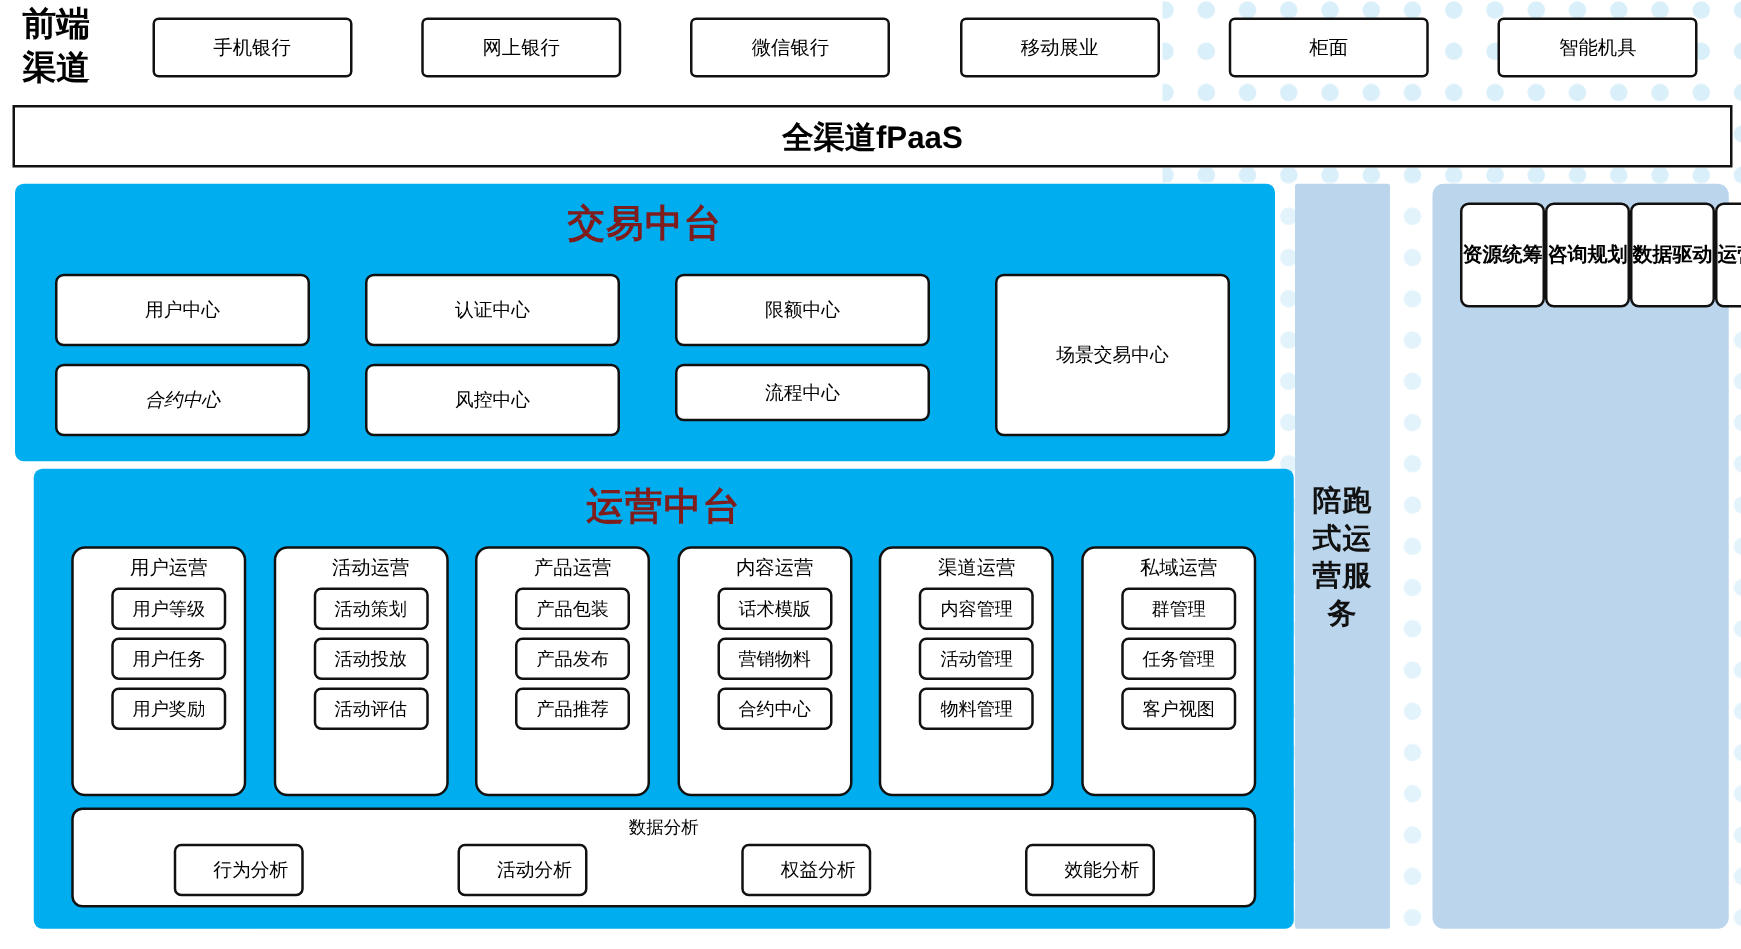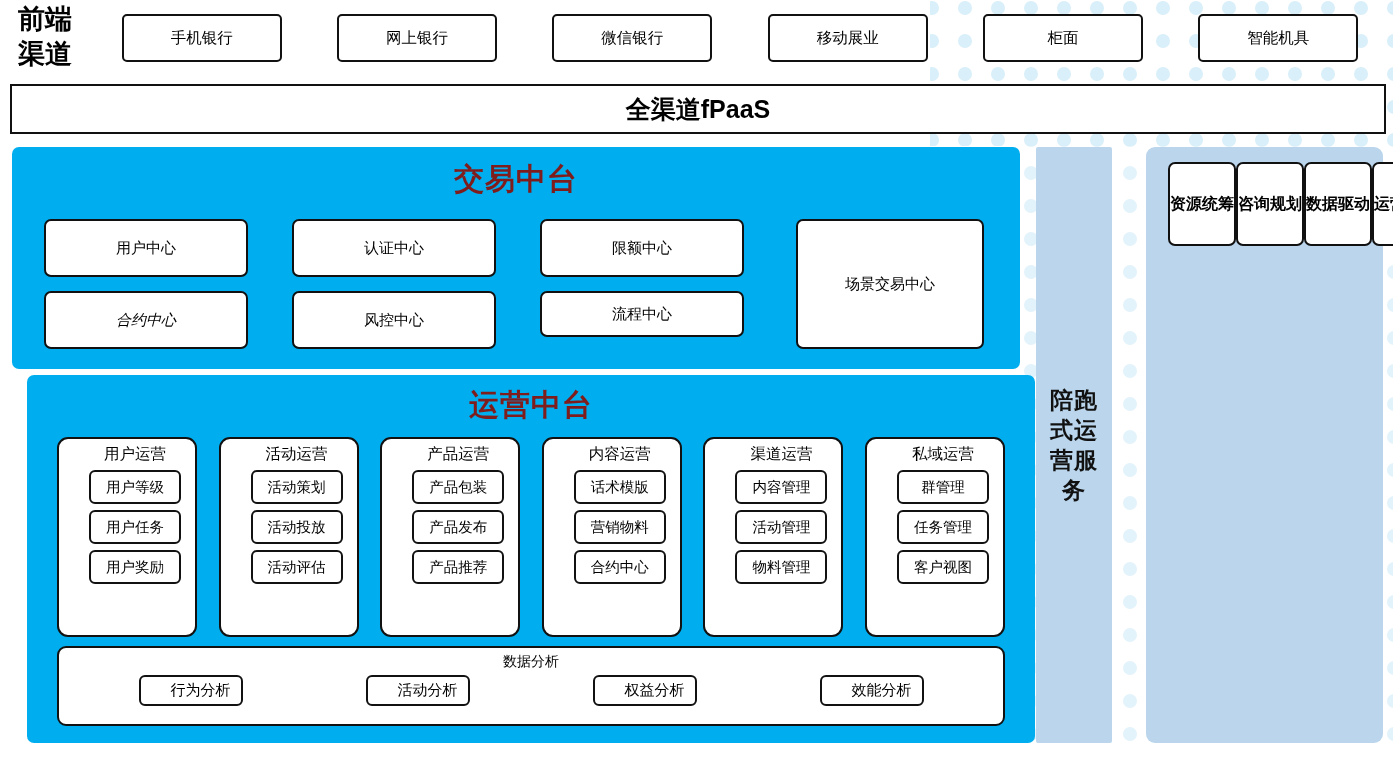--- a/index.html
+++ b/index.html
@@ -178,21 +178,21 @@
   }
   #da-row {
     position: absolute;
     left: 18px; right: 18px; top: 27px;
     display: flex;
     justify-content: space-around;
     align-items: center;
   }
   .da-box {
     width: 104px;
-    height: 31px;
+    height: 42px;
     background: #ffffff;
     border: 2.3px solid #111111;
     border-radius: 6px;
     display: flex;
     align-items: center;
     justify-content: center;
     font-size: 15px;
     color: #000;
     white-space: nowrap;
     padding-left: 20px;

